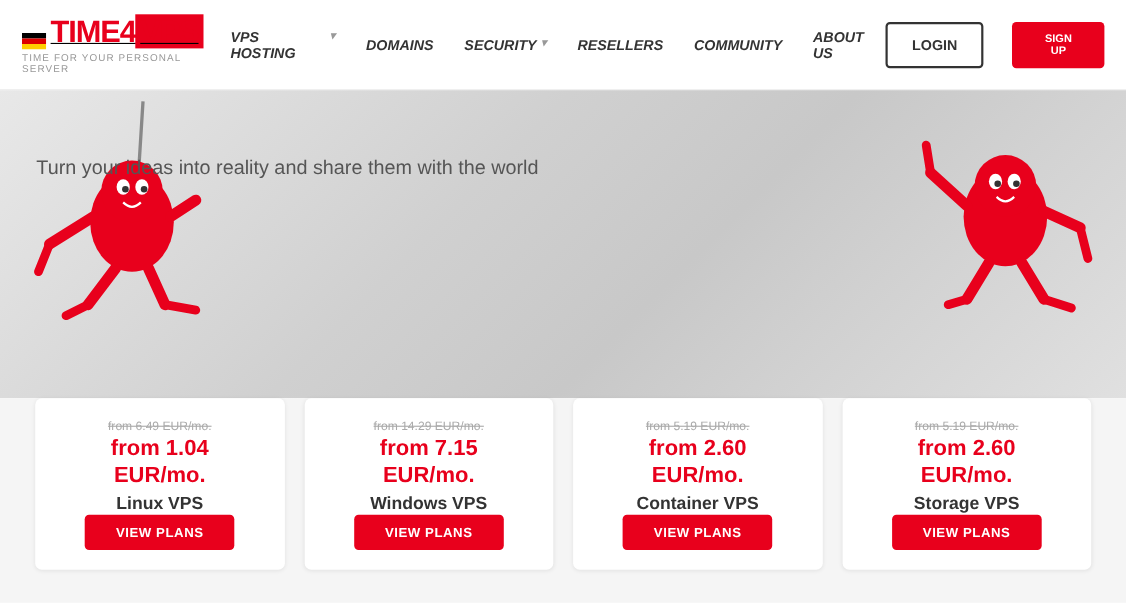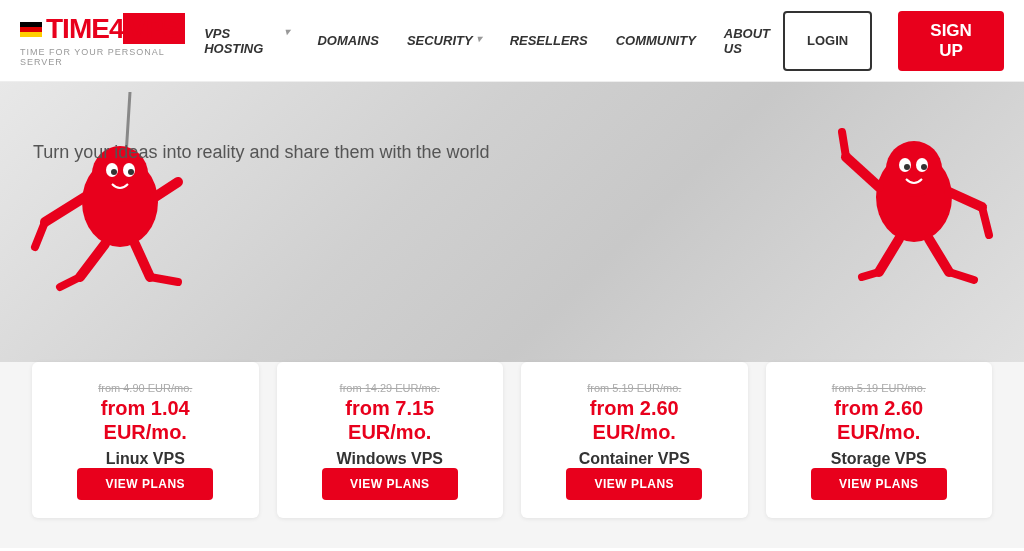--- a/index.html
+++ b/index.html
@@ -14,22 +14,23 @@
       height: 82px;
       background: #fff;
       border-bottom: 1px solid #eee;
     }
     .logo-area {
       display: flex;
       flex-direction: column;
     }
     .logo-brand {
       display: flex;
-      align-items: center;
+      align-items: flex-end;
       gap: 4px;
+      text-decoration: underline;
     }
     .flag-icon {
       width: 22px;
       height: 15px;
       display: inline-block;
     }
     .logo-text {
       font-size: 28px;
       font-weight: 900;
       letter-spacing: -1px;
@@ -84,21 +85,21 @@
       font-size: 13px;
       font-weight: 700;
       padding: 8px 22px;
       border-radius: 4px;
       cursor: pointer;
       text-transform: uppercase;
     }
     .btn-signup {
       background: #e8001c;
       color: #fff;
-      font-size: 17px;
+      font-size: 10px;
       font-weight: 700;
       padding: 10px 22px;
       border-radius: 4px;
       cursor: pointer;
       border: none;
       text-transform: uppercase;
     }
 
     
     .hero {
@@ -329,21 +330,21 @@
   </div>
 
   <div class="hero-content">
     <p class="hero-subtitle">Turn your ideas into reality and share them with the world</p>
   </div>
 </section>
 
 <section class="cards-section">
   <div class="cards-grid" id="cards-container">
   <div class="card">
-    <div class="card-old-price">from 4.90 EUR/mo.</div>
+    <div class="card-old-price">from 6.49 EUR/mo.</div>
     <div class="card-new-price">from 1.04<br>EUR/mo.</div>
     <div class="card-name">Linux VPS</div>
     <button class="btn-view-plans">VIEW PLANS</button>
   </div>
       <div class="card">
     <div class="card-old-price">from 14.29 EUR/mo.</div>
     <div class="card-new-price">from 7.15<br>EUR/mo.</div>
     <div class="card-name">Windows VPS</div>
     <button class="btn-view-plans">VIEW PLANS</button>
   </div>

